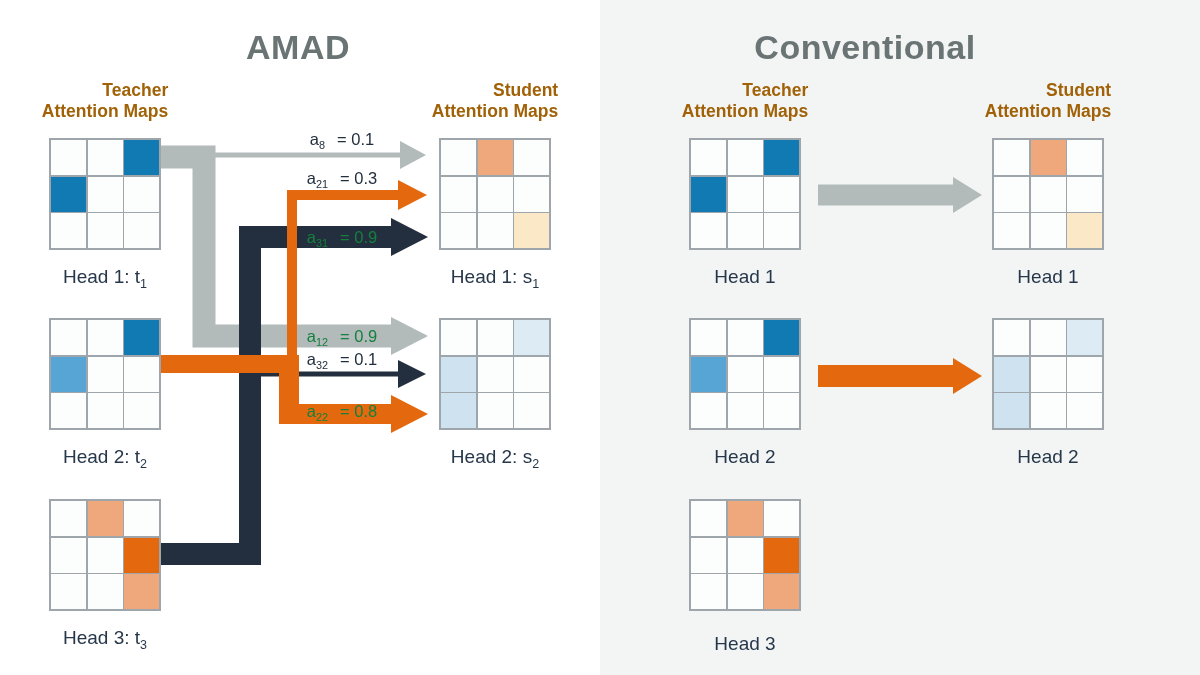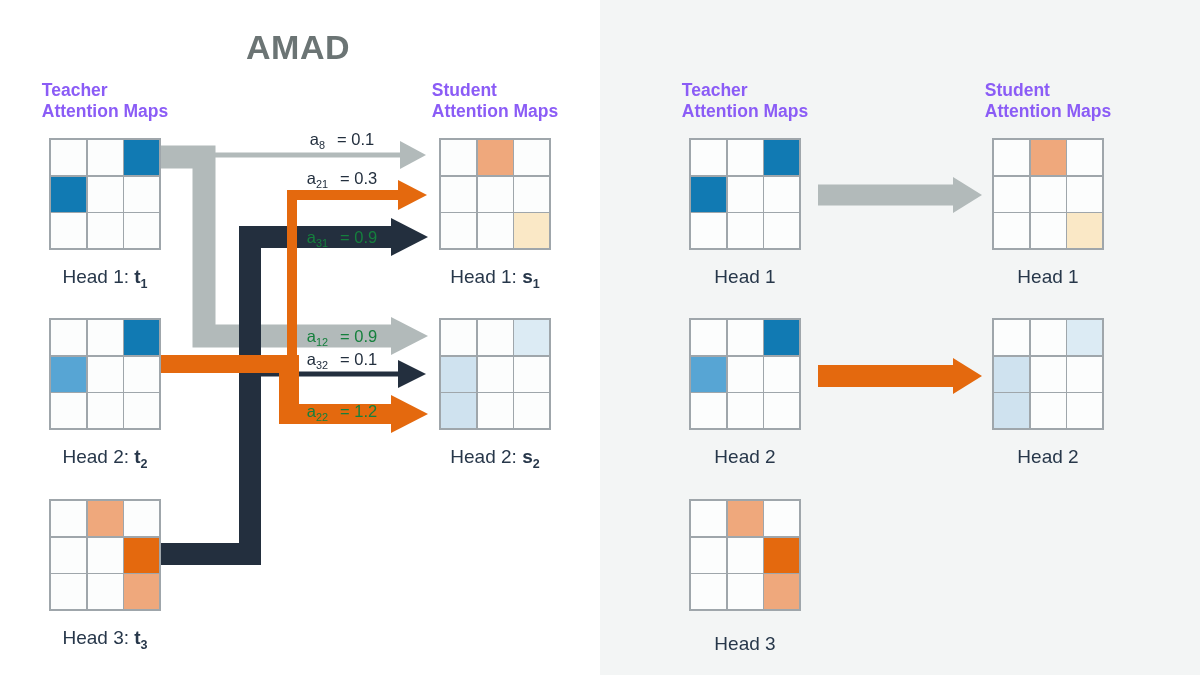--- a/index.html
+++ b/index.html
@@ -1,51 +1,52 @@
 <!DOCTYPE html>
 <html><head>
 <meta charset="utf-8">
 <style>
   html,body{margin:0;padding:0;background:#ffffff;}
   .stage{position:relative;width:1200px;height:675px;overflow:hidden;
          font-family:"Liberation Sans",sans-serif;background:#ffffff;}
   .panel-right-bg{position:absolute;left:600px;top:0;width:600px;height:675px;background:#f3f5f5;}
   .title{position:absolute;transform:translateX(-50%);font-weight:bold;font-size:34px;
          color:#6b7474;white-space:nowrap;letter-spacing:0.5px;}
-  .hdr{position:absolute;transform:translateX(-50%);text-align:left;font-weight:bold;
-       font-size:17.5px;line-height:21px;color:#8b5cf6;white-space:nowrap;}
+  .hdr{position:absolute;transform:translateX(-50%);text-align:right;font-weight:bold;
+       font-size:17.5px;line-height:21px;color:#a16207;white-space:nowrap;}
   .grid{position:absolute;width:112px;height:112px;box-sizing:border-box;
         display:grid;grid-template-columns:repeat(3,1fr);grid-template-rows:repeat(3,1fr);
         gap:1.5px;border:2px solid #9fa6ab;background:#9fa6ab;}
   .cell{background:#fcfdfd;}
   .c-bd{background:#117ab3;}  
   .c-bm{background:#57a5d4;}  
   .c-bp{background:#cfe2ef;}  
   .c-bq{background:#dcebf4;}  
   .c-od{background:#e4690e;}  
   .c-os{background:#efa87c;}  
   .c-oc{background:#fae8c6;}  
   .head-label{position:absolute;transform:translateX(-50%);font-size:19px;color:#27374a;
               white-space:nowrap;}
-  .head-label b{font-weight:bold;}
+  .head-label b{font-weight:normal;}
   sub{font-size:0.66em;}
   .arrows{position:absolute;left:0;top:0;width:1200px;height:675px;pointer-events:none;}
   .wlabel{position:absolute;transform:translateX(-50%);font-size:16.5px;line-height:19px;
           color:#232f3e;white-space:nowrap;}
   .wlabel.white{color:#15803d;}
   .wlabel .eq{margin-left:12px;}
 </style>
 </head>
 <body>
 
 <div class="stage">
 
   <div class="panel-right-bg"></div>
 
   <div class="title" style="left:298px;top:28px">AMAD</div>
+  <div class="title" style="left:865px;top:28px">Conventional</div>
 
   <div class="hdr" style="left:105px;top:80px">
     <div>Teacher</div>
     <div>Attention Maps</div>
   </div>
   <div class="hdr" style="left:495px;top:80px">
     <div>Student</div>
     <div>Attention Maps</div>
   </div>
   <div class="hdr" style="left:745px;top:80px">
@@ -215,15 +216,15 @@
   <div class="head-label" style="left:745px;top:446px"><span>Head 2</span></div>
   <div class="head-label" style="left:745px;top:633px"><span>Head 3</span></div>
   <div class="head-label" style="left:1048px;top:266px"><span>Head 1</span></div>
   <div class="head-label" style="left:1048px;top:446px"><span>Head 2</span></div>
 
   <div class="wlabel" style="left:342px;top:130px"><span>a</span><sub>8</sub><span class="eq">= 0.1</span></div>
   <div class="wlabel" style="left:342px;top:169px"><span>a</span><sub>21</sub><span class="eq">= 0.3</span></div>
   <div class="wlabel white" style="left:342px;top:228px"><span>a</span><sub>31</sub><span class="eq">= 0.9</span></div>
   <div class="wlabel white" style="left:342px;top:327px"><span>a</span><sub>12</sub><span class="eq">= 0.9</span></div>
   <div class="wlabel" style="left:342px;top:350px"><span>a</span><sub>32</sub><span class="eq">= 0.1</span></div>
-  <div class="wlabel white" style="left:342px;top:402px"><span>a</span><sub>22</sub><span class="eq">= 1.2</span></div>
+  <div class="wlabel white" style="left:342px;top:402px"><span>a</span><sub>22</sub><span class="eq">= 0.8</span></div>
 
 </div>
 
 </body></html>

